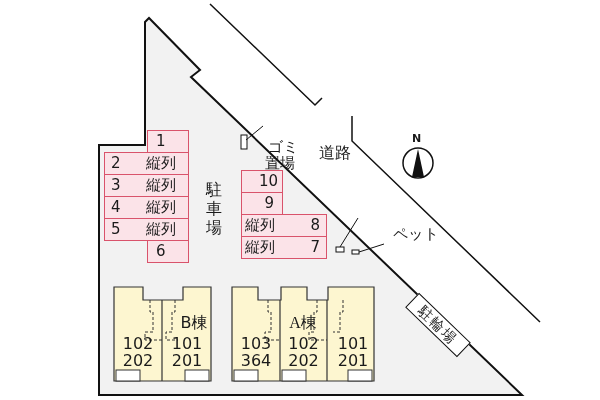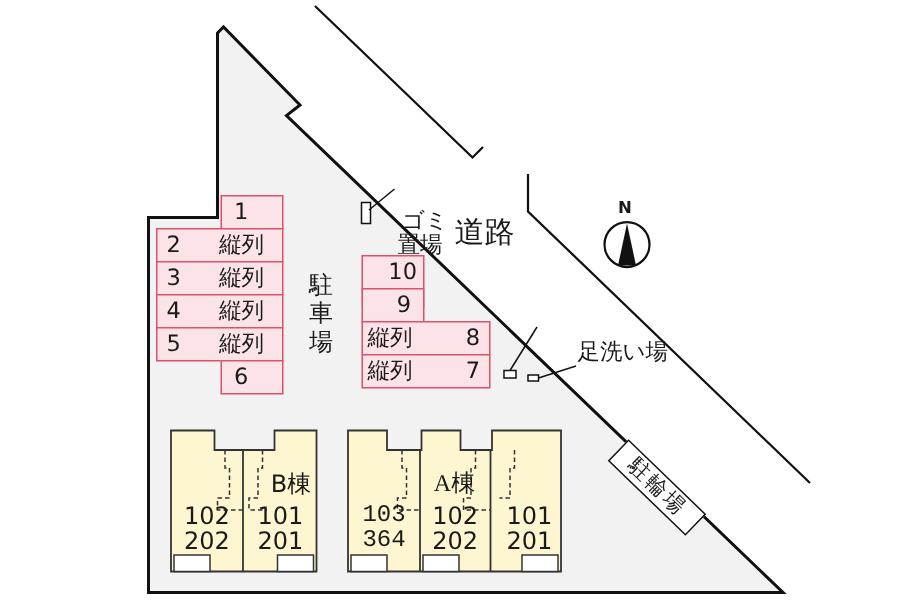--- a/index.html
+++ b/index.html
@@ -101,46 +101,46 @@
   <span class="kind" style="left:3px;">縦列</span>
   <span class="num" style="right:6px;">7</span>
 </div>
 
 <div class="vlabel" style="left:205px;top:180px;">
   <div>駐</div>
   <div>車</div>
   <div>場</div>
 </div>
 
-<div class="label" style="left:303px;top:146px;font-size:20px;">道路</div>
+<div class="label" style="left:319px;top:146px;font-size:16px;font-family:Liberation Mono, monospace;">道路</div>
 <div class="label" style="left:265px;top:100px;line-height:16px;">
   <div style="padding-left:3px;margin-top:39px;">ゴミ</div>
   <div>置場</div>
 </div>
 <div class="label" style="left:345px;top:183px;text-align:center;">
 </div>
 <div class="label" style="left:385px;top:226px;">
-  <div>足洗い場</div>
+  <div style="padding-left:8px;">ペット</div>
 </div>
 <div class="north">N</div>
 
 <div class="bike">駐輪場</div>
 
 <div class="bldg-text" style="left:174px;top:314px;width:40px;text-align:center;">B棟</div>
 <div class="bldg-text" style="left:114px;top:335px;width:48px;">
   <div>102</div>
   <div>202</div>
 </div>
 <div class="bldg-text" style="left:163px;top:335px;width:48px;">
   <div>101</div>
   <div>201</div>
 </div>
 
 <div class="bldg-text" style="left:283px;top:314px;width:40px;font-family:Liberation Serif, serif;">A棟</div>
-<div class="bldg-text" style="left:232px;top:335px;width:48px;font-family:Liberation Mono, monospace;">
+<div class="bldg-text" style="left:232px;top:335px;width:48px;">
   <div>103</div>
   <div>364</div>
 </div>
 <div class="bldg-text" style="left:280px;top:335px;width:47px;">
   <div>102</div>
   <div>202</div>
 </div>
 <div class="bldg-text" style="left:330px;top:335px;width:46px;">
   <div>101</div>
   <div>201</div>

